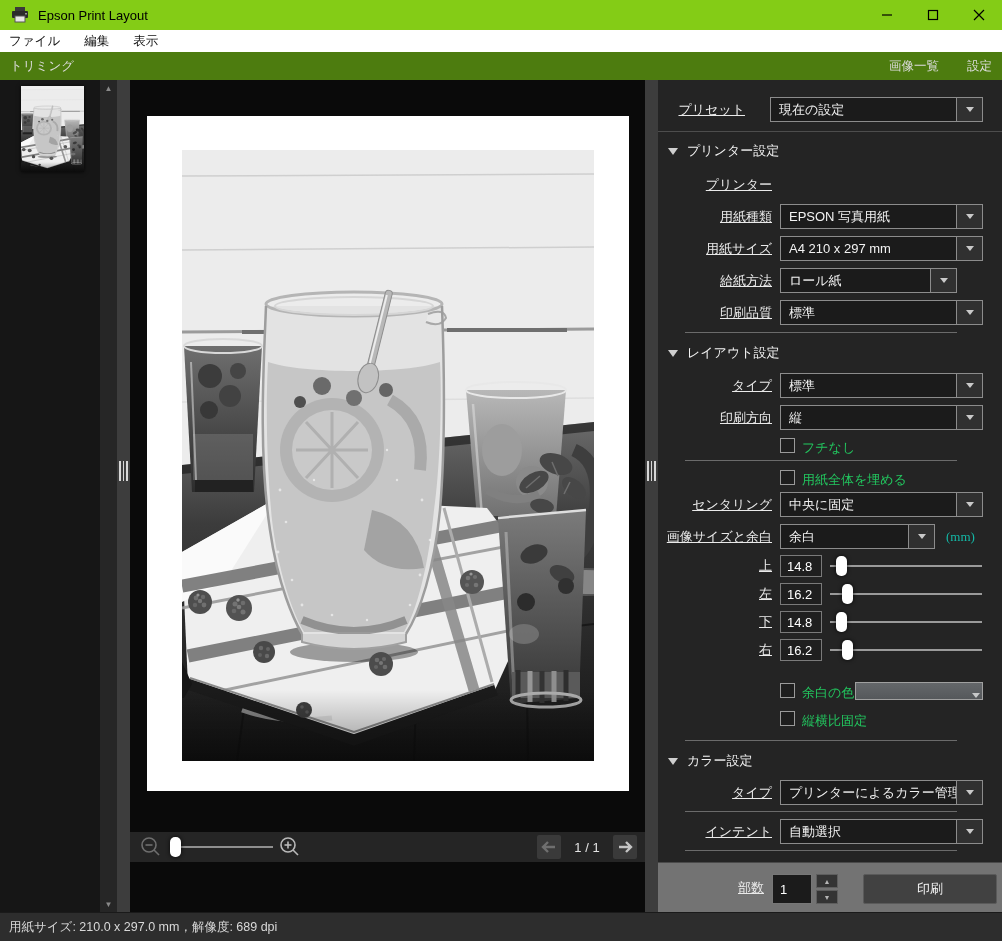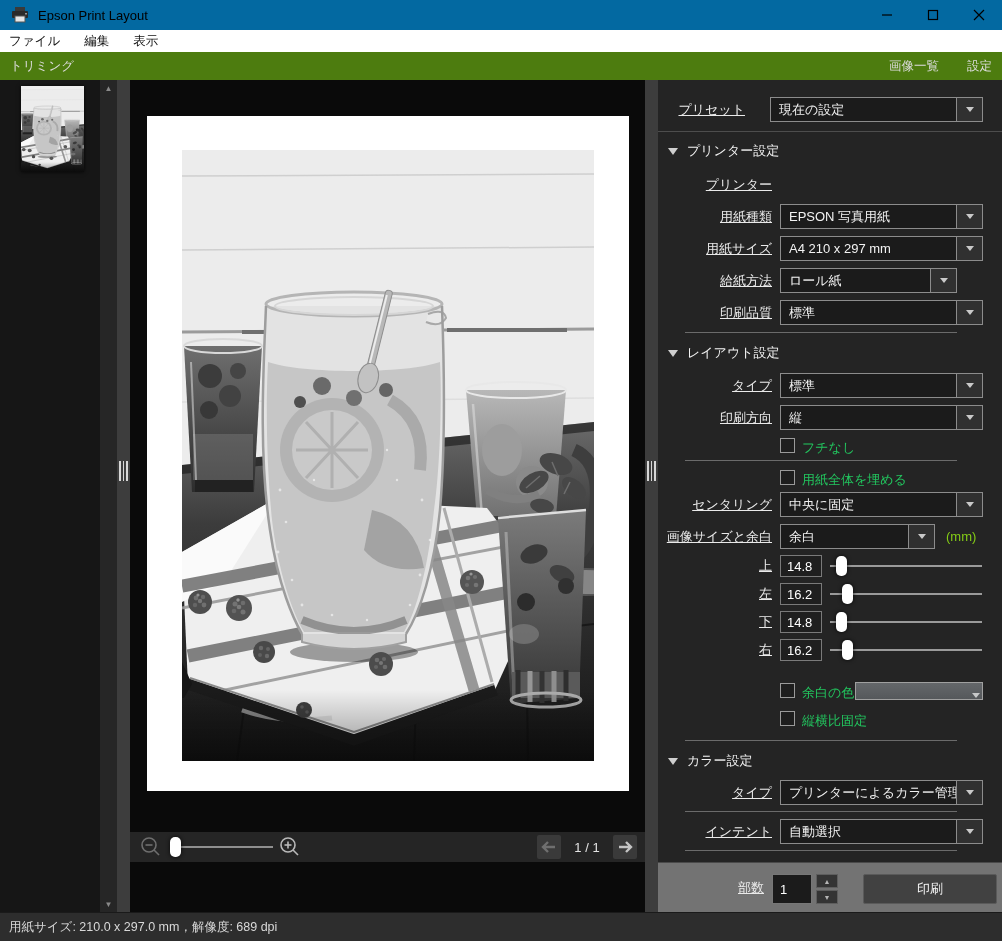--- a/index.html
+++ b/index.html
@@ -2,21 +2,21 @@
 <html><head>
 <meta charset="utf-8">
 <style>
   * { margin:0; padding:0; box-sizing:border-box; }
   html,body { width:1002px; height:941px; overflow:hidden; background:#000;
     font-family:"Liberation Sans", sans-serif; }
   .window { position:relative; width:1002px; height:941px; background:#0a0a0a; }
   .abs { position:absolute; }
 
   
-  .titlebar { position:absolute; top:0; left:0; width:100%; height:30px; background:#0369a1;
+  .titlebar { position:absolute; top:0; left:0; width:100%; height:30px; background:#84cc16;
     display:flex; align-items:center; }
   .app-icon { margin-left:10px; width:20px; height:16px; }
   .title-text { margin-left:8px; font-size:13px; color:#000; }
   .win-controls { margin-left:auto; display:flex; height:100%; }
   .win-btn { width:46px; height:100%; display:flex; align-items:center; justify-content:center; }
   
   .menubar { position:absolute; top:30px; left:0; width:100%; height:22px; background:#fff;
     display:flex; align-items:center; gap:0; }
   .menu-item { font-size:12.5px; color:#111; padding:0 12px; line-height:22px; }
   .menu-item:first-child { padding-left:9px; }
@@ -78,21 +78,21 @@
   .chk-label { position:absolute; color:#22c55e; font-size:13px; }
   .num-input { position:absolute; width:42px; height:22px; background:#1f1f1f; border:1px solid #7a7a7a;
     color:#fff; font-size:13px; padding:0 6px; font-family:"Liberation Sans", sans-serif; }
   .m-slider { position:absolute; width:152px; height:22px; }
   .m-slider .track { position:absolute; top:10px; left:0; width:100%; height:2px; background:#9a9a9a; }
   .m-slider .thumb { position:absolute; top:1px; width:11px; height:20px; background:#fff; border-radius:5px; }
   .swatch { position:absolute; left:197px; width:128px; height:18px; border:1px solid #a0a0a0;
     background:linear-gradient(#64676a,#55585b); }
   .swatch .corner { position:absolute; right:2px; bottom:1px; width:0; height:0;
     border-left:4px solid transparent; border-right:4px solid transparent; border-top:5px solid #c7c8c9; }
-  .unit { position:absolute; color:#84cc16; font-size:13px; }
+  .unit { position:absolute; color:#14b8a6; font-size:13px;font-family:Liberation Serif, serif; }
 
   .panel-bottom { position:absolute; left:0; top:782px; width:344px; height:50px; background:#737373;
     border-top:1px solid #4a4a4a; }
   .spin-input { position:absolute; left:114px; top:11px; width:40px; height:30px; background:#1b1b1b;
     border:1px solid #777; color:#fff; font-size:13px; padding:0 7px; font-family:"Liberation Sans", sans-serif; }
   .spin-btns { position:absolute; left:158px; top:11px; width:22px; height:30px;
     display:flex; flex-direction:column; gap:2px; }
   .spin-btn { flex:1; background:#343434; border:1px solid #5e5e5e; display:flex; align-items:center;
     justify-content:center; color:#b5b5b5; font-size:7px; line-height:1; }
   .print-btn { position:absolute; left:205px; top:11px; width:134px; height:30px; background:#414141;

